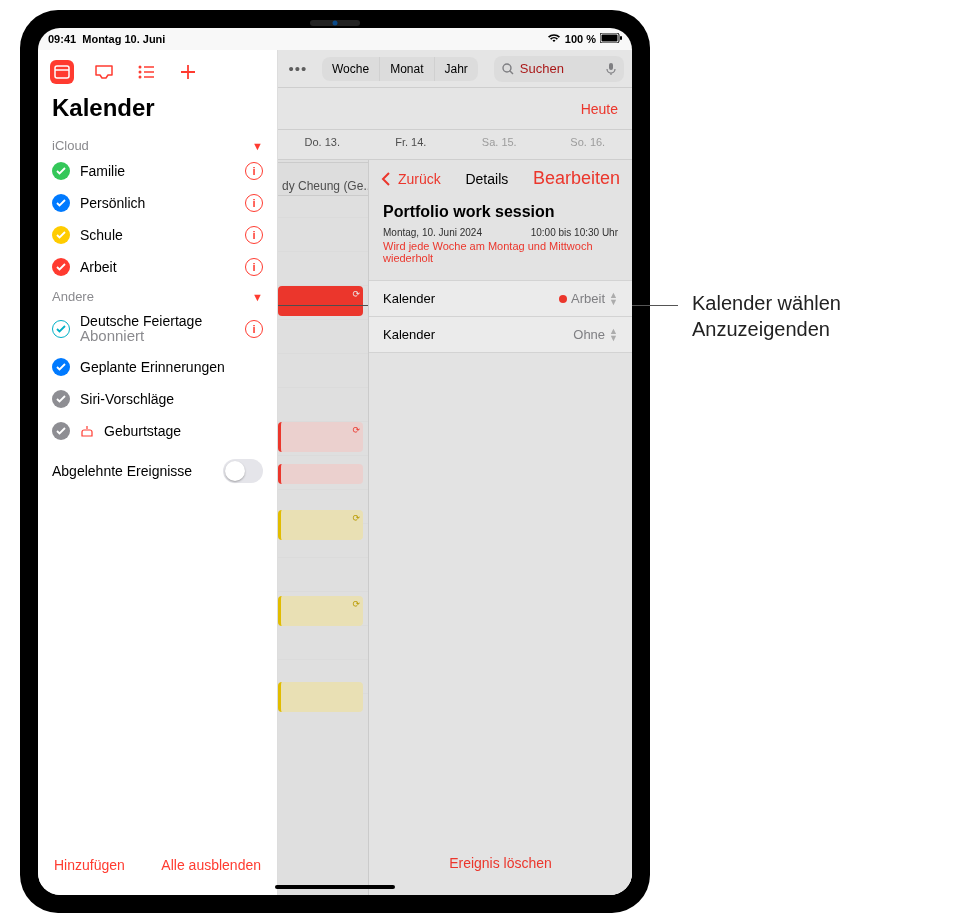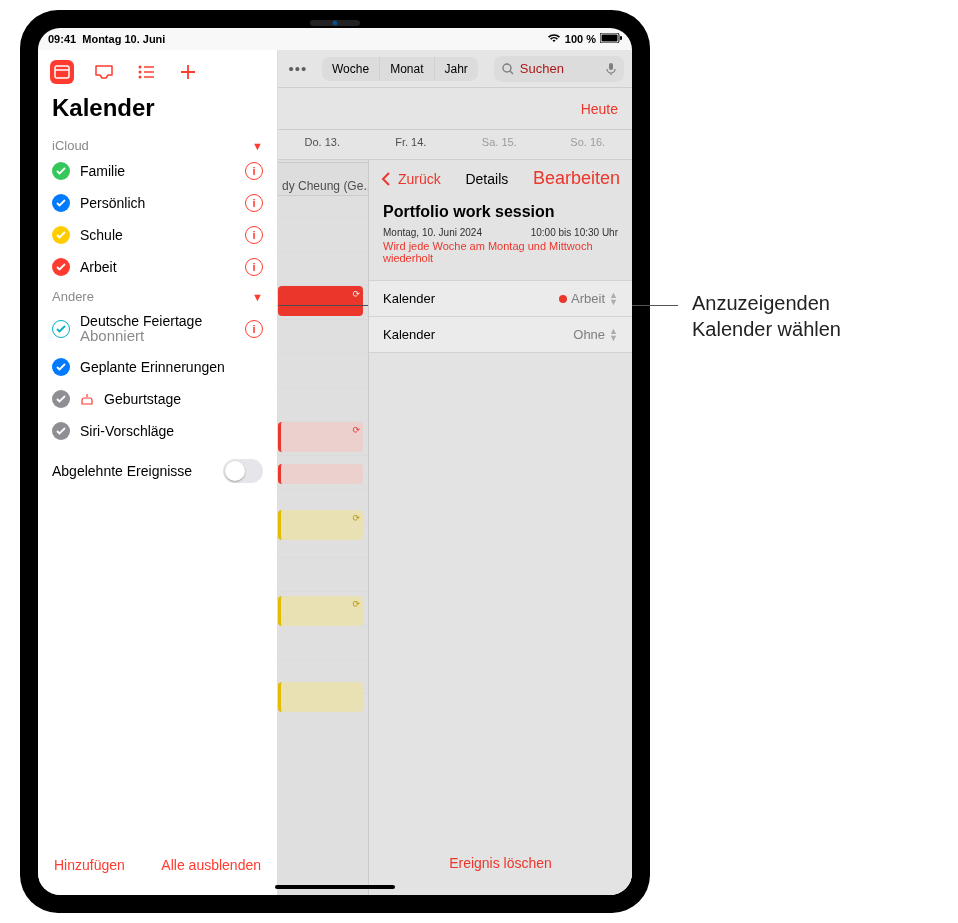--- a/index.html
+++ b/index.html
@@ -241,34 +241,34 @@
                   </svg>
                 </span>
               <span class="cal-label">Geplante Erinnerungen</span>
             </li>
             <li class="cal-item">
               <span class="cal-check filled" style="background:#8e8e93">
                   <svg width="10" height="8" viewBox="0 0 10 8">
                     <path d="M1 4 L3.5 6.5 L9 1" stroke="#fff" stroke-width="1.8" fill="none"></path>
                   </svg>
                 </span>
+              <span class="cal-label">Siri-Vorschläge</span>
+            </li>
+            <li class="cal-item">
+              <span class="cal-check filled" style="background:#8e8e93">
+                  <svg width="10" height="8" viewBox="0 0 10 8">
+                    <path d="M1 4 L3.5 6.5 L9 1" stroke="#fff" stroke-width="1.8" fill="none"></path>
+                  </svg>
+                </span>
               <span class="cake">
                   <svg width="14" height="14" viewBox="0 0 14 14">
                     <path d="M2 12 h10 v-4 a2 2 0 0 0 -2 -2 h-6 a2 2 0 0 0 -2 2 z M7 2 v3" stroke="#ff3b30" stroke-width="1.2" fill="none"></path>
                   </svg>
                 </span>
               <span class="cal-label">Geburtstage</span>
-            </li>
-            <li class="cal-item">
-              <span class="cal-check filled" style="background:#8e8e93">
-                  <svg width="10" height="8" viewBox="0 0 10 8">
-                    <path d="M1 4 L3.5 6.5 L9 1" stroke="#fff" stroke-width="1.8" fill="none"></path>
-                  </svg>
-                </span>
-              <span class="cal-label">Siri-Vorschläge</span>
             </li>
           </ul>
 
           <div class="declined-row">
             <span>Abgelehnte Ereignisse</span>
             <div class="toggle"></div>
           </div>
 
           <div class="sb-footer">
             <span>Hinzufügen</span>
@@ -388,16 +388,16 @@
         </div>
       </div>
 
       <div class="home-indicator"></div>
     </div>
   </div>
 
   <div class="bracket" style="left:256px; top:140px; width:7px; height:330px;"></div>
   <div class="callout-line" style="left:263px; top:305px; width:415px;"></div>
   <div class="callout-text" style="left:692px; top:290px;">
+    <div>Kalender wählen</div>
     <div>Anzuzeigenden</div>
-    <div>Kalender wählen</div>
   </div>
 </div>
 
 </body></html>

